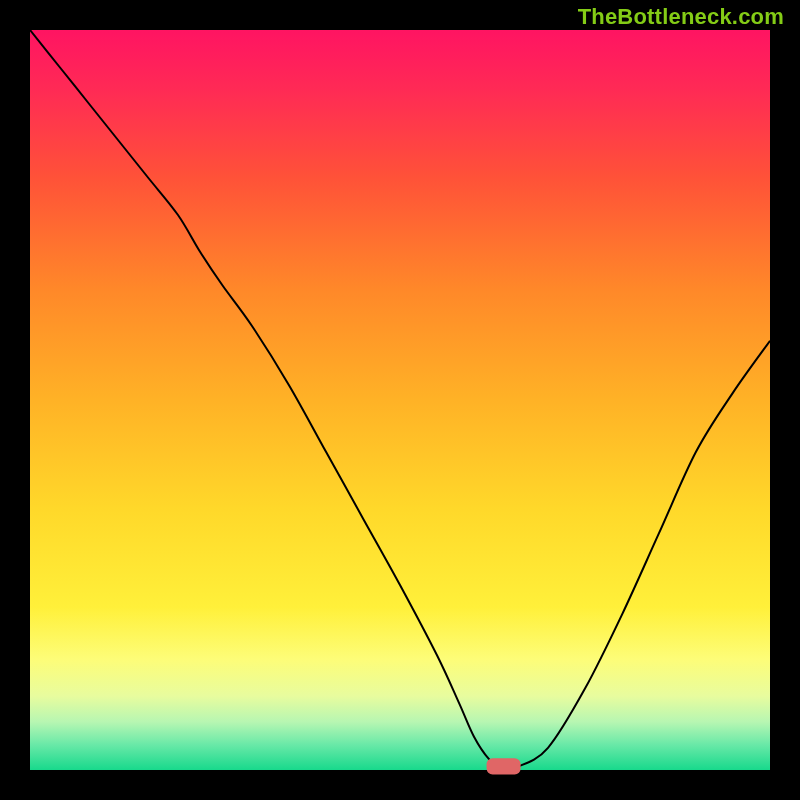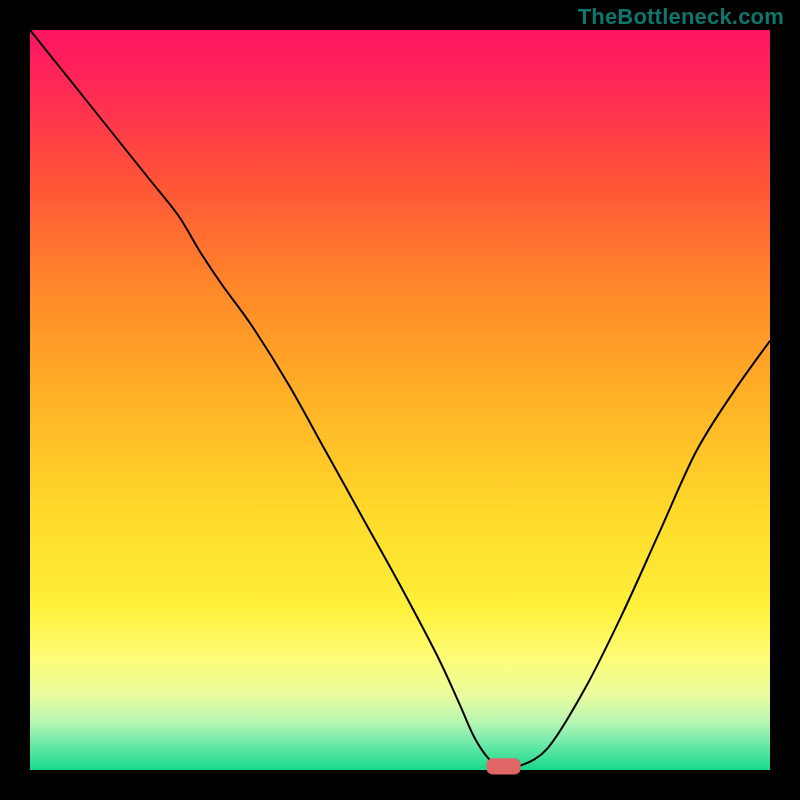--- a/index.html
+++ b/index.html
@@ -16,21 +16,21 @@
     width: 800px;
     height: 800px;
     background: #000;
   }
   .watermark {
     position: absolute;
     top: 4px;
     right: 16px;
     font-size: 22px;
     font-weight: 600;
-    color: #0f766e;
+    color: #84cc16;
     letter-spacing: 0.2px;
     z-index: 10;
     user-select: none;
   }
   svg.plot {
     position: absolute;
     left: 0;
     top: 0;
     width: 800px;
     height: 800px;

